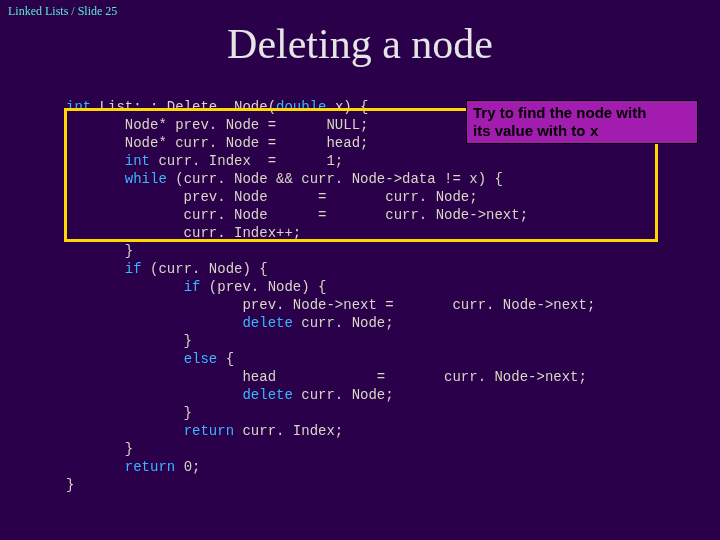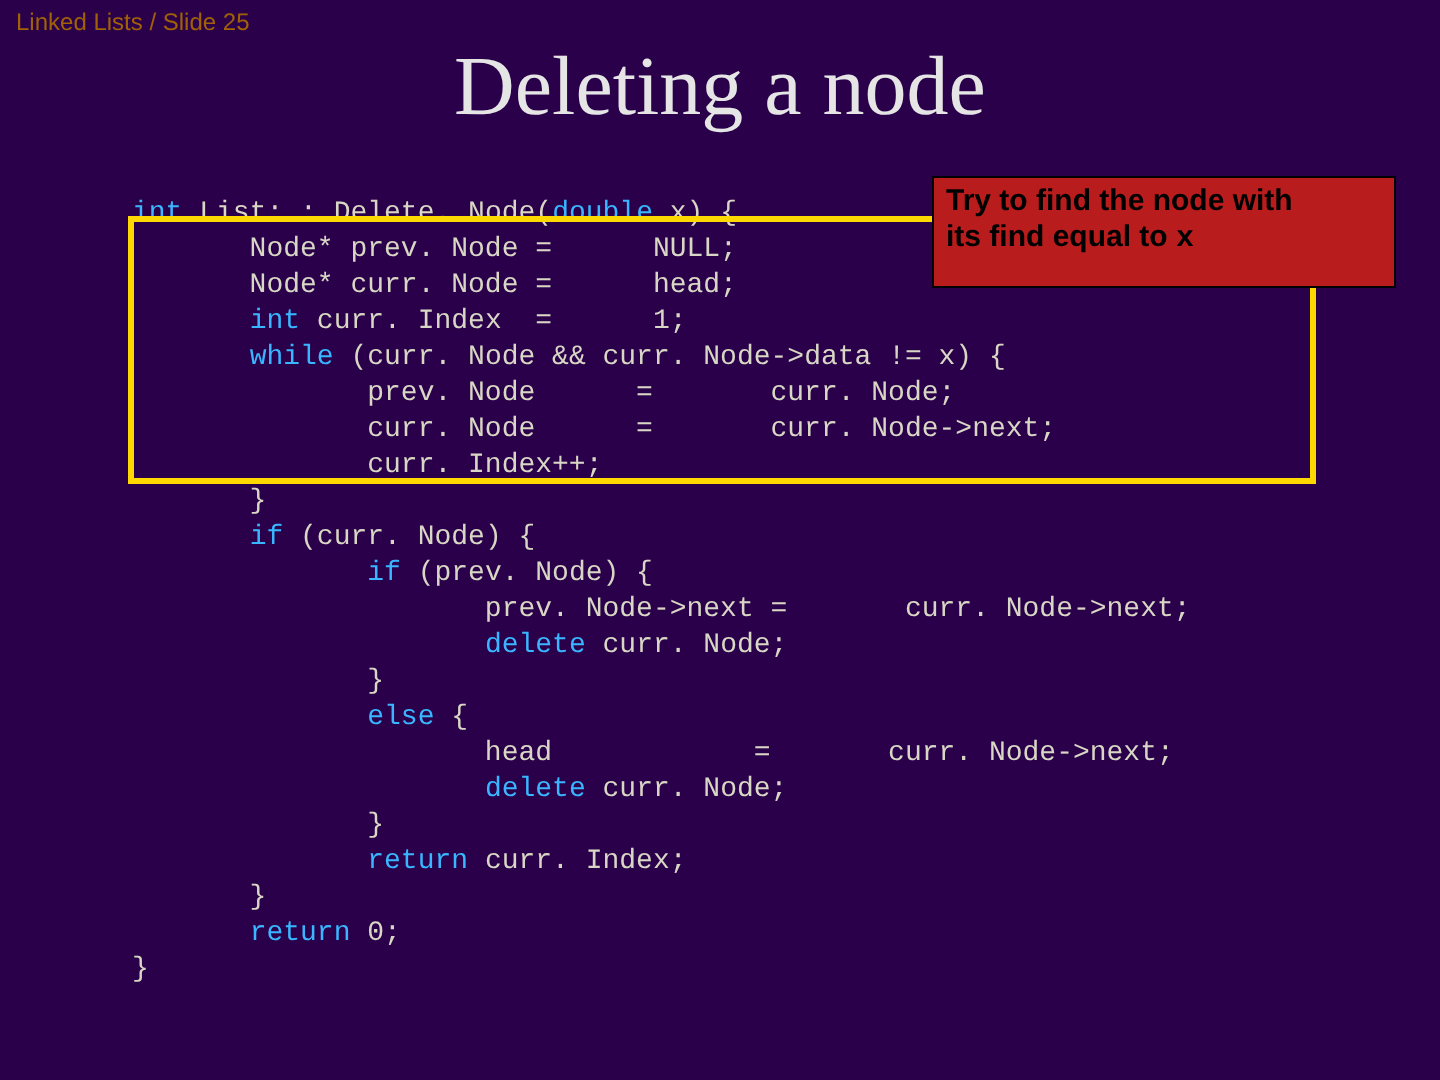--- a/index.html
+++ b/index.html
@@ -9,22 +9,22 @@
     height: 540px;
     background: #2a004a;
     font-family: "Times New Roman", Times, serif;
     overflow: hidden;
     position: relative;
   }
   .header {
     position: absolute;
     top: 4px;
     left: 8px;
-    color: #a16207;
-    font-family: Liberation Sans, sans-serif;
+    color: #5eead4;
+    font-family: Liberation Serif, serif;
     font-size: 12px;
   }
   .title {
     position: absolute;
     top: 20px;
     left: 0;
     width: 720px;
     text-align: center;
     color: #e5e5e5;
     font-size: 42px;
@@ -47,25 +47,25 @@
     pointer-events: none;
   }
   .box1 {
     top: 108px;
     left: 64px;
     width: 588px;
     height: 128px;
   }
   .callout {
     position: absolute;
-    top: 88px;
+    top: 100px;
     left: 466px;
     width: 232px;
-    height: 56px;
-    background: #b91c1c;
+    height: 44px;
+    background: #a21caf;
     border: 1.5px solid #000;
     color: #000;
     font-family: Arial, Helvetica, sans-serif;
     font-weight: bold;
     font-size: 15px;
     padding: 3px 6px 2px 6px;
     box-sizing: border-box;
     line-height: 18px;
   }
   .callout .xvar {
@@ -99,14 +99,14 @@
 <span>              }</span>
 <span>              </span><span class="kw">return</span><span> curr. Index;</span>
 <span>       }</span>
 <span>       </span><span class="kw">return</span><span> 0;</span>
 <span>}</span></div>
 
 <div class="highlight-box box1"></div>
 
 <div class="callout">
   <span>Try to find the node with</span><br>
-  <span>its find equal to </span><span class="xvar">x</span>
+  <span>its value with to </span><span class="xvar">x</span>
 </div>
 
 </body></html>

